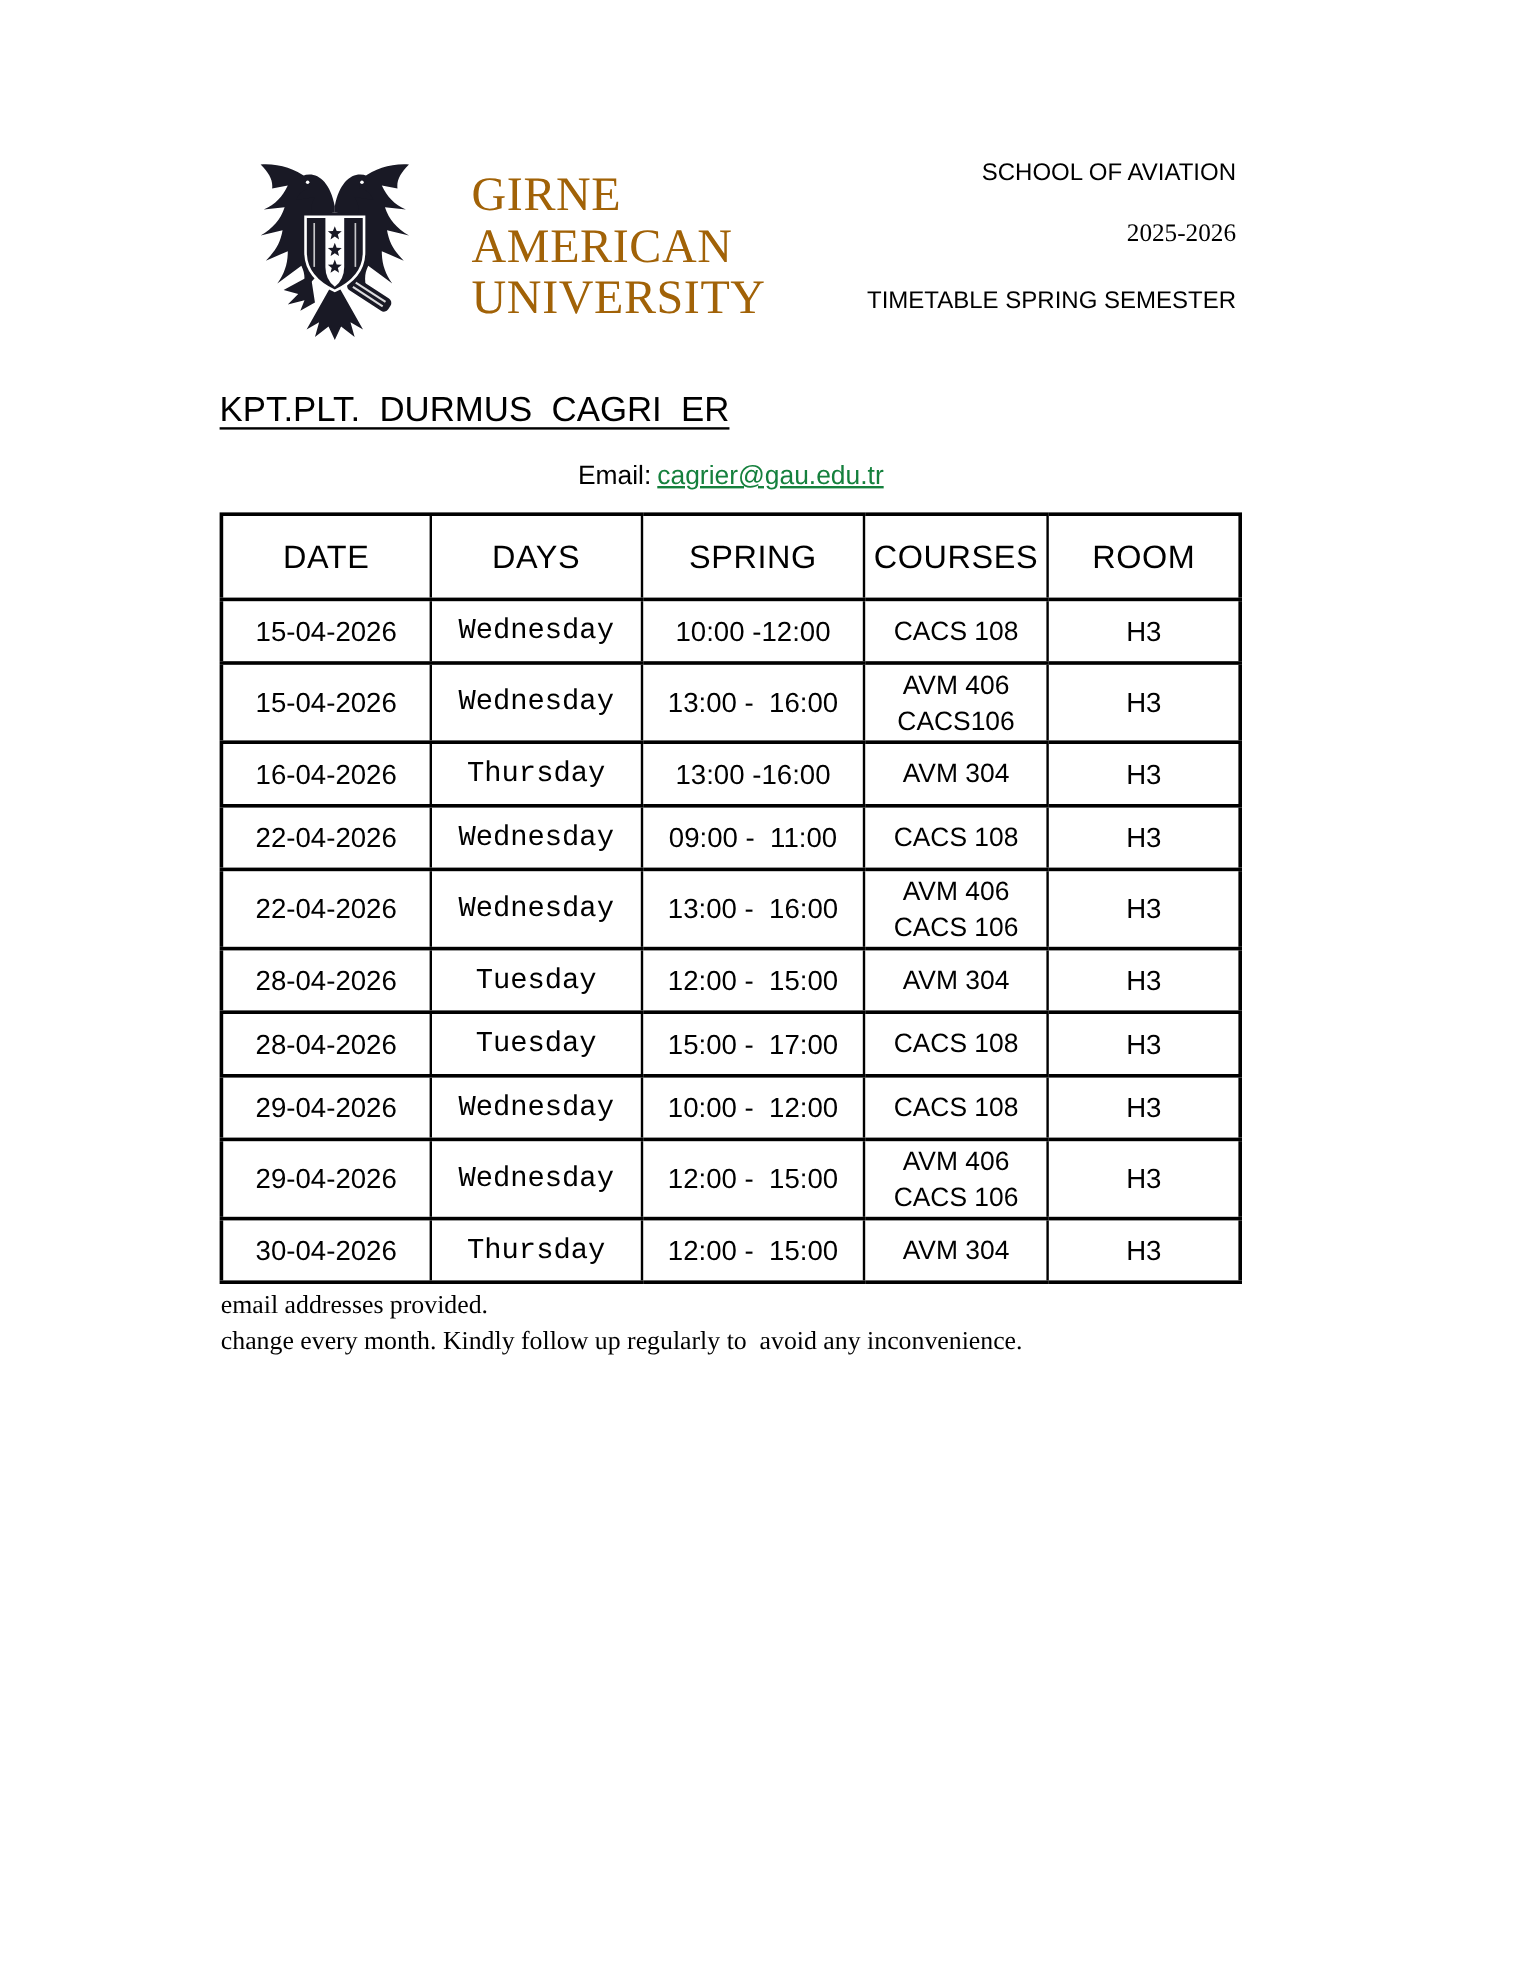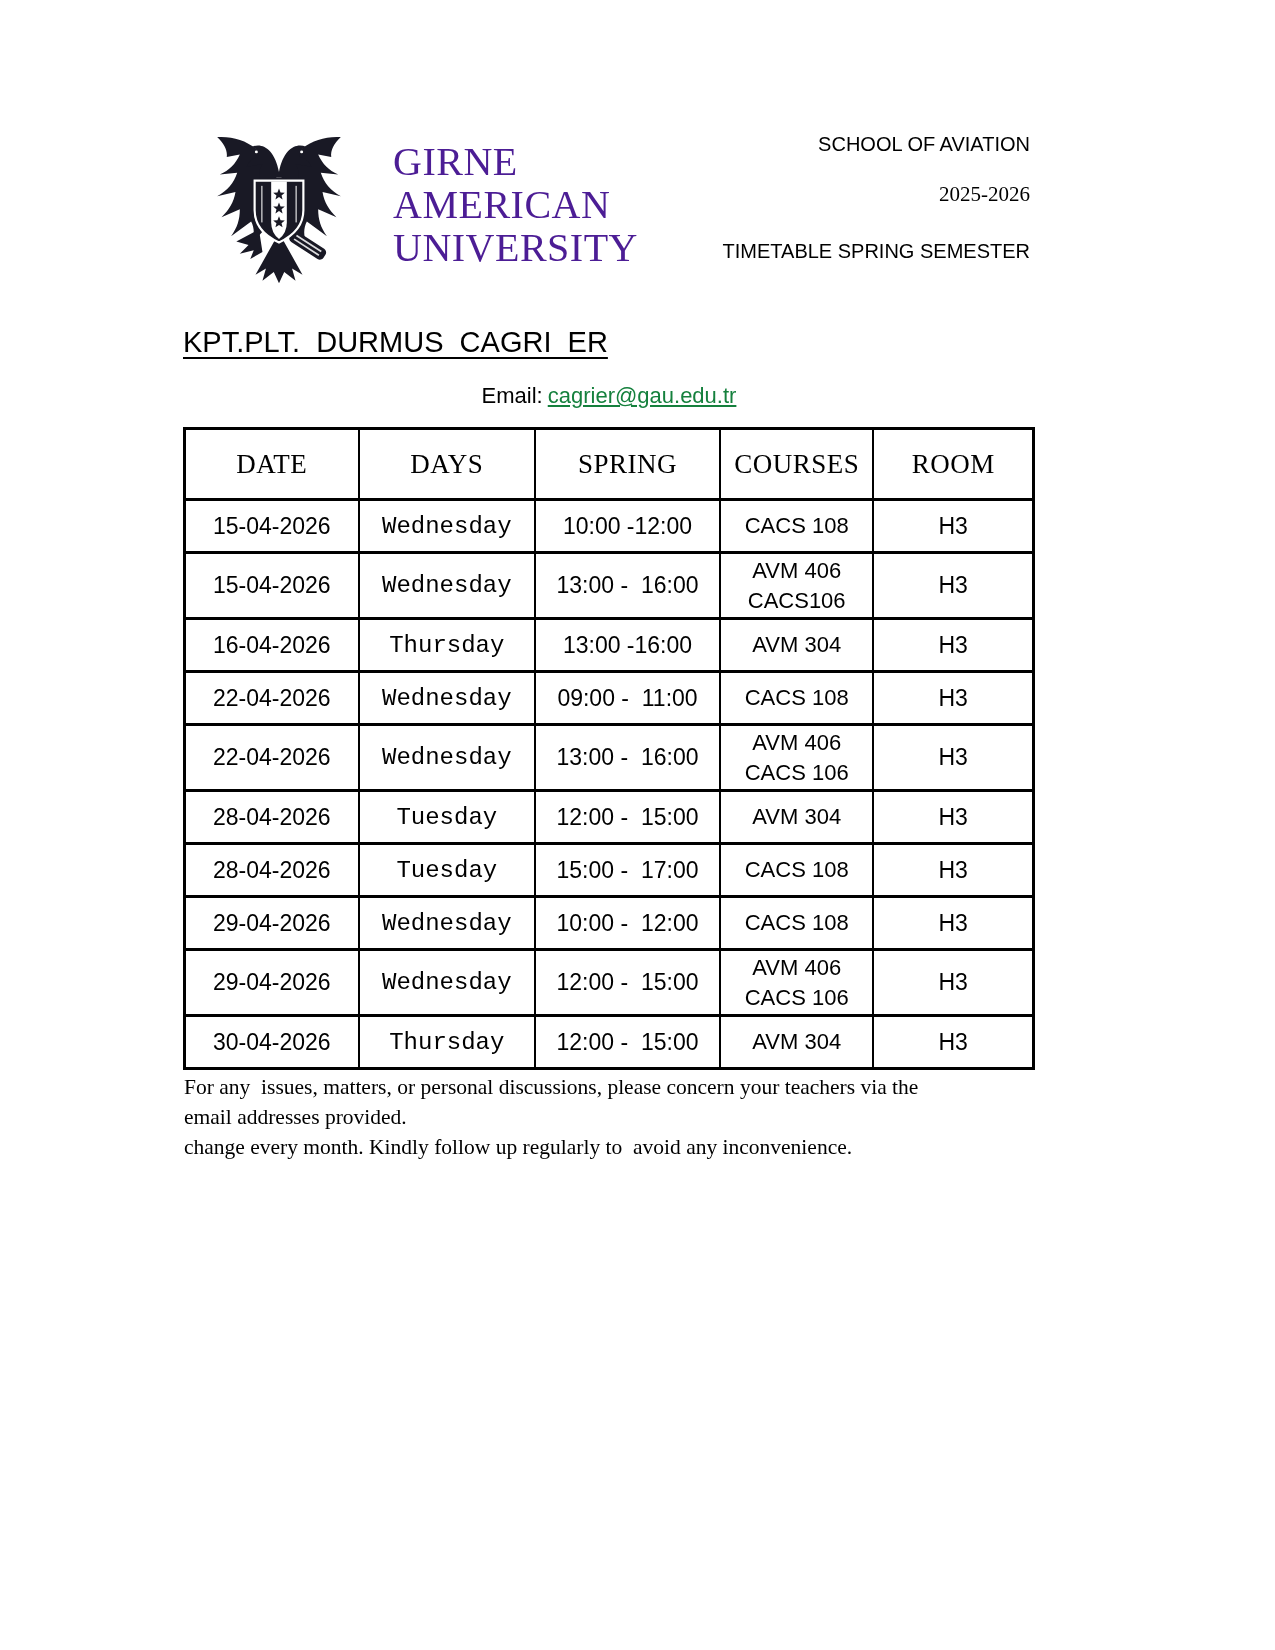--- a/index.html
+++ b/index.html
@@ -24,21 +24,21 @@
   }
   .logo-wrap svg { width: 100%; height: 100%; display: block; }
 
   .wordmark {
     position: absolute;
     left: 393px;
     top: 140px;
     font-family: "Liberation Serif", serif;
     font-size: 40px;
     line-height: 43px;
-    color: #4c1d95;
+    color: #a16207;
     letter-spacing: 0.5px;
   }
 
   .head-right {
     position: absolute;
     top: 133px;
     right: 245px;
     text-align: right;
   }
   .head-right .school {
@@ -98,21 +98,21 @@
     table-layout: fixed;
   }
   table.timetable th, table.timetable td {
     border: 2px solid #000;
     border-top-width: 3px;
     border-bottom-width: 3px;
     text-align: center;
     vertical-align: middle;
     overflow: hidden;
   }
-  table.timetable thead tr { height: 71px; font-family: Liberation Serif, serif; }
+  table.timetable thead tr { height: 71px; }
   table.timetable th {
     font-weight: 400;
     font-size: 27px;
     letter-spacing: 0.5px;
   }
   tr.r-single { height: 53px; }
   tr.r-double { height: 66px; }
   td.c-date  { font-size: 23px; }
   td.c-day   { font-family: Liberation Mono, monospace; font-size: 24px; }
   td.c-time  { font-size: 23px; white-space: pre; }
@@ -308,18 +308,17 @@
             <td class="c-course">
               <div>AVM 304</div>
             </td>
             <td class="c-room">H3</td>
           </tr>
         </tbody>
     </table>
   </div>
 
   <div class="notes">
-    <div>For any  issues, matters, or personal discussions, please concern your teachers via the</div>
     <div>email addresses provided.</div>
     <div>change every month. Kindly follow up regularly to  avoid any inconvenience.</div>
   </div>
 
 </div>
 
 </body></html>

